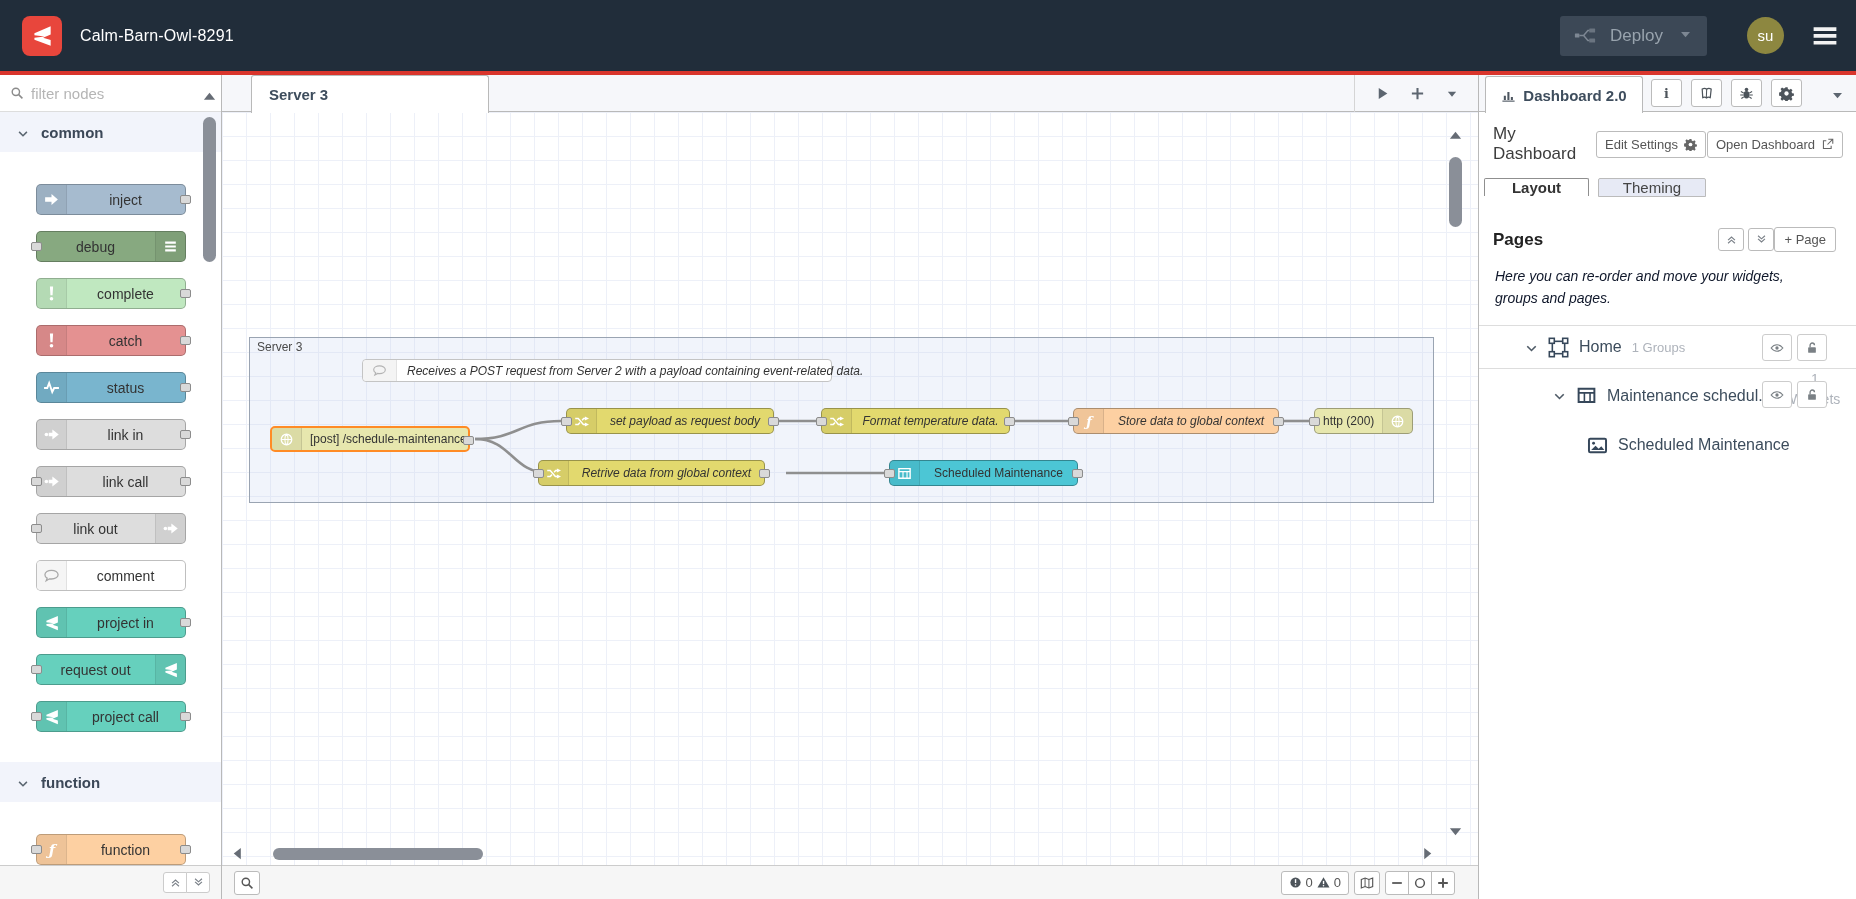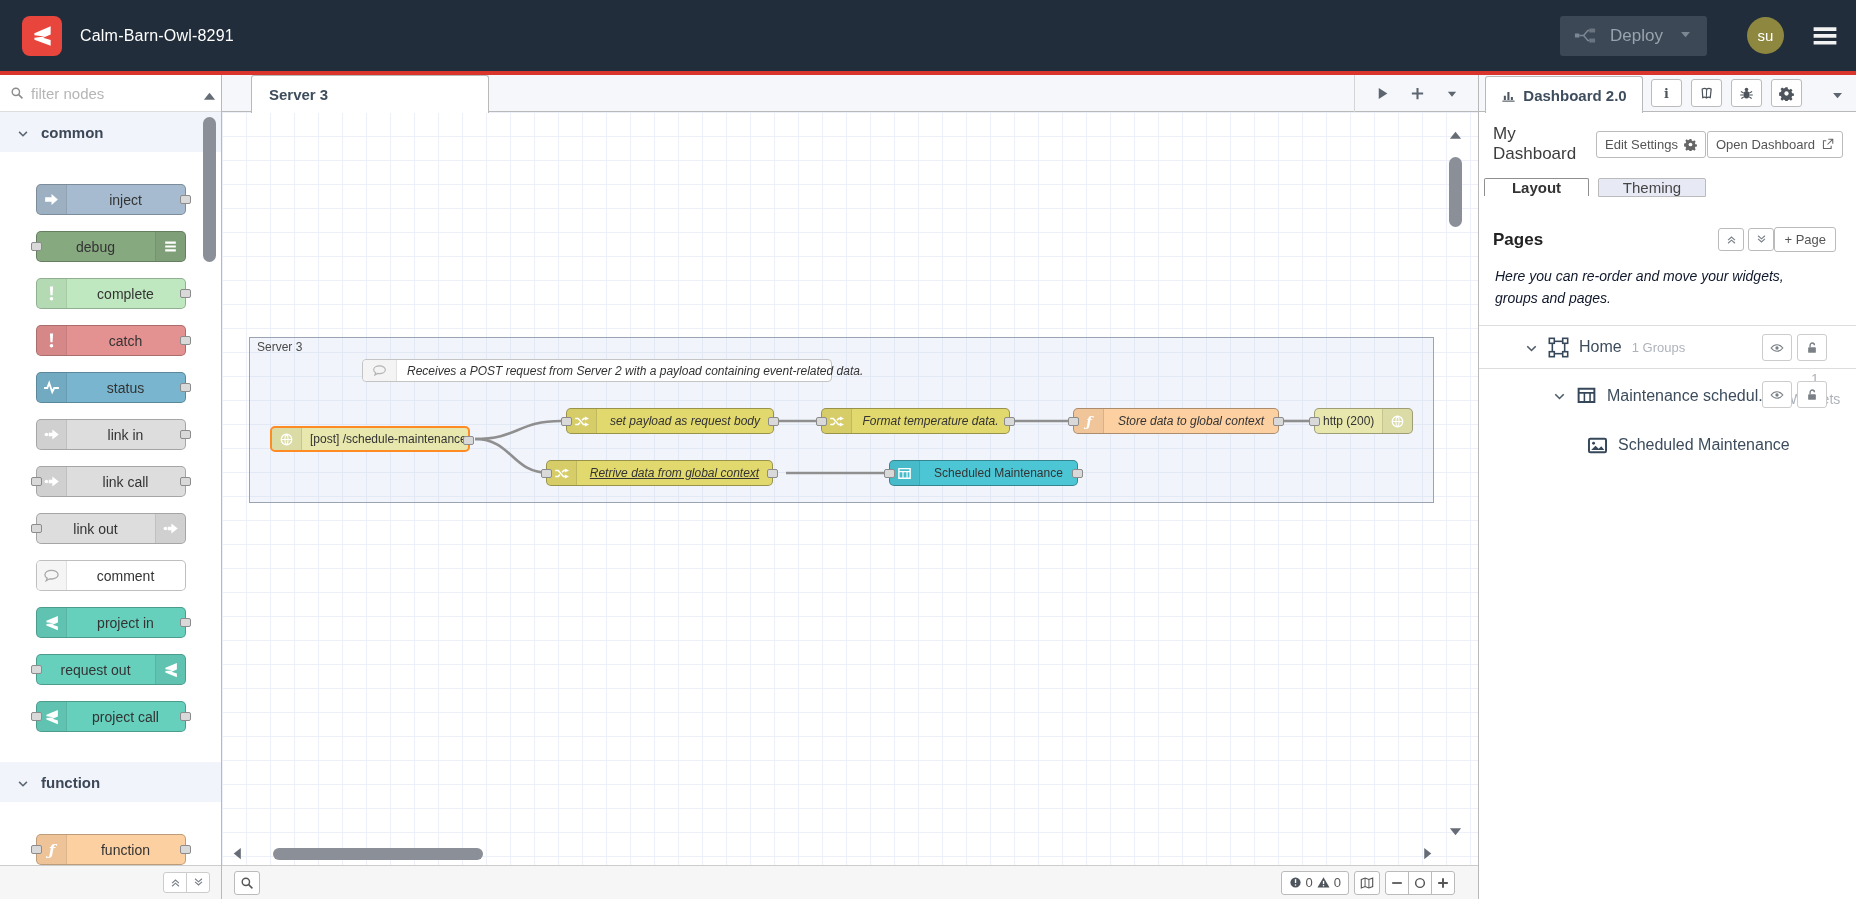--- a/index.html
+++ b/index.html
@@ -449,21 +449,21 @@
             <div class="flownode" style="left: 1092px; top: 296px; width: 99px; background: rgb(231, 231, 174);">
               <span class="fnlabel">http (200)</span>
               <span class="fnicon right">
                 <svg viewBox="0 0 16 16">
                   <circle cx="8" cy="8" r="5.6" fill="none" stroke="currentColor" stroke-width="1.4"></circle>
                   <path d="M2.4 8h11.2M8 2.4c2.3 2 2.3 9.2 0 11.2M8 2.4c-2.3 2-2.3 9.2 0 11.2" fill="none" stroke="currentColor" stroke-width="1.1"></path>
                 </svg>
               </span>
               <span class="port in"></span>
             </div>
-            <div class="flownode" style="left: 324px; top: 348px; width: 227px; background: rgb(226, 217, 110); text-decoration: underline;">
+            <div class="flownode" style="left: 316px; top: 348px; width: 227px; background: rgb(226, 217, 110);">
               <span class="fnicon left">
                 <svg viewBox="0 0 16 16">
                   <path d="M1.3 4.8h3.2L10 11.2h2M1.3 11.2h3.2l1.8-2M8.7 6.6l1.6-1.8h2" fill="none" stroke="currentColor" stroke-width="1.6"></path>
                   <path d="M11.6 2.6L16 4.8l-4.4 2.2z" fill="currentColor"></path>
                   <path d="M11.6 9L16 11.2l-4.4 2.2z" fill="currentColor"></path>
                 </svg>
               </span>
               <span class="fnlabel it">Retrive data from global context</span>
               <span class="port in"></span>
               <span class="port out"></span>

